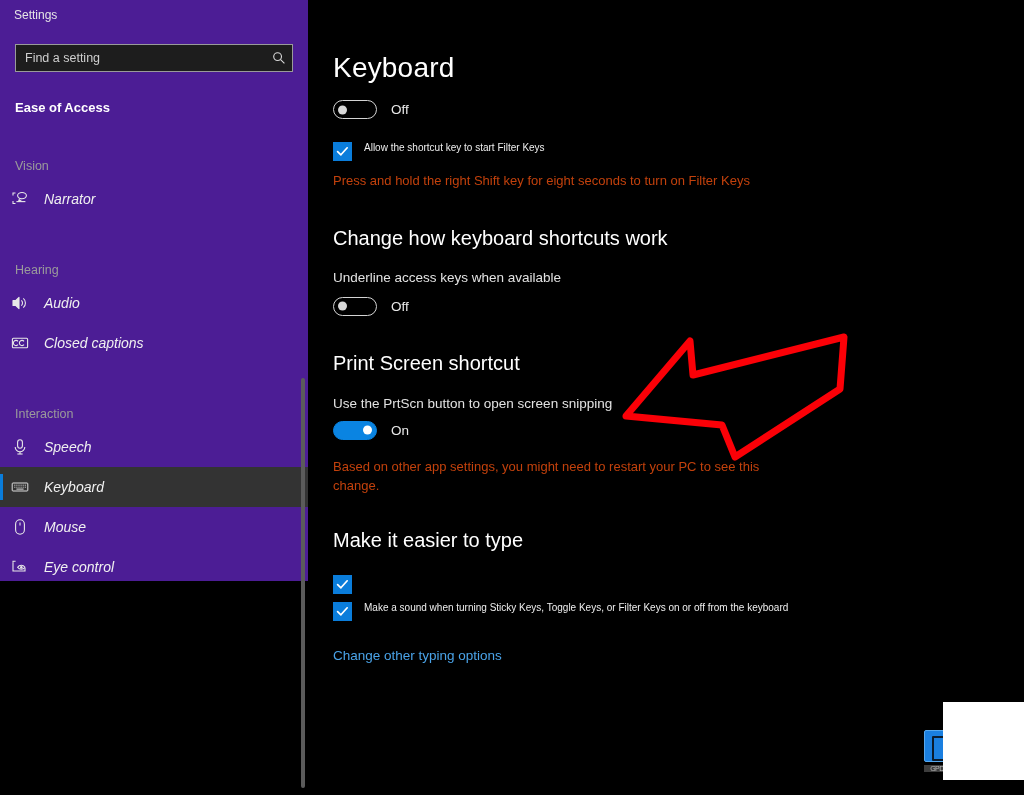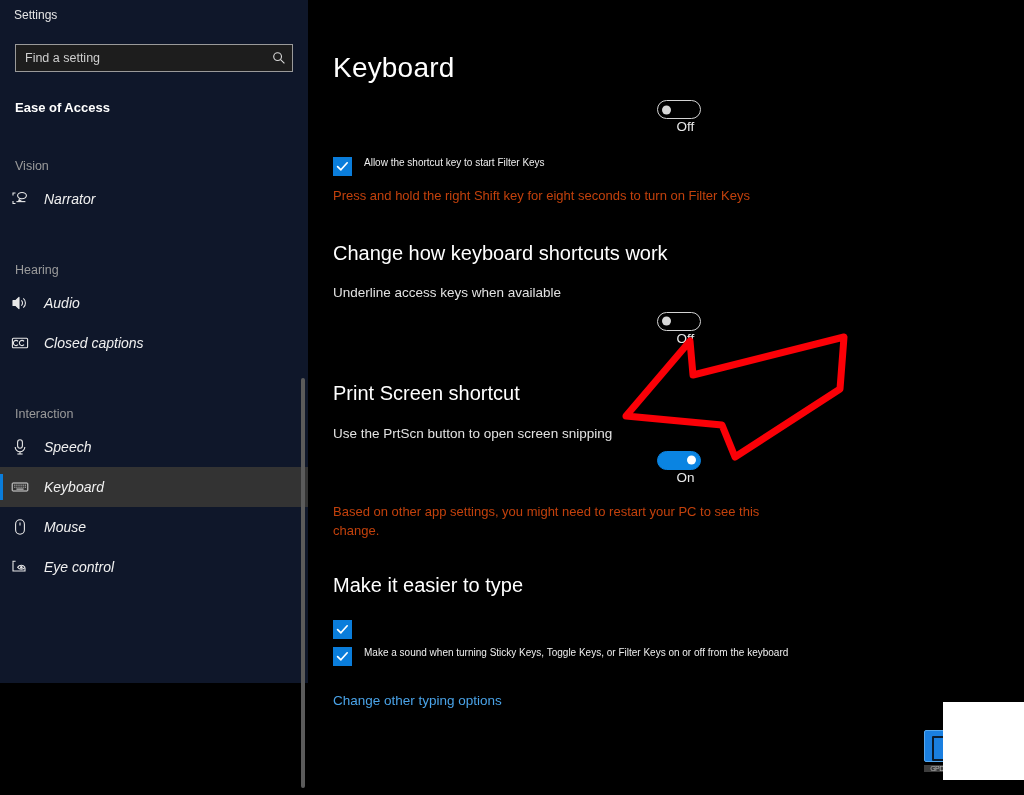--- a/index.html
+++ b/index.html
@@ -11,22 +11,22 @@
     font-family: "Liberation Sans", sans-serif;
     overflow: hidden;
     position: relative;
   }
 
   
   #sidebar {
     position: absolute;
     left: 0; top: 0;
     width: 308px;
-    height: 683px;
-    background: #0f172a;
+    height: 581px;
+    background: #4c1d95;
   }
 
   #titlebar {
     height: 30px;
     display: flex;
     align-items: center;
     padding-left: 14px;
   }
   #titlebar .title {
     font-size: 12px;
@@ -156,21 +156,21 @@
     font-size: 13.5px;
     color: #e2e2e2;
   }
   .muted-text {
     font-size: 13px;
     color: #c2410c;
     line-height: 1.45;
   }
 
   
-  .toggle-row { display: flex; align-items: center; flex-direction: column; }
+  .toggle-row { display: flex; align-items: center; }
   .switch {
     width: 44px; height: 19px;
     border-radius: 10px;
     position: relative;
     cursor: pointer;
     flex: none;
   }
   .switch.off {
     background: #000000;
     border: 1.6px solid #d4d4d4;

